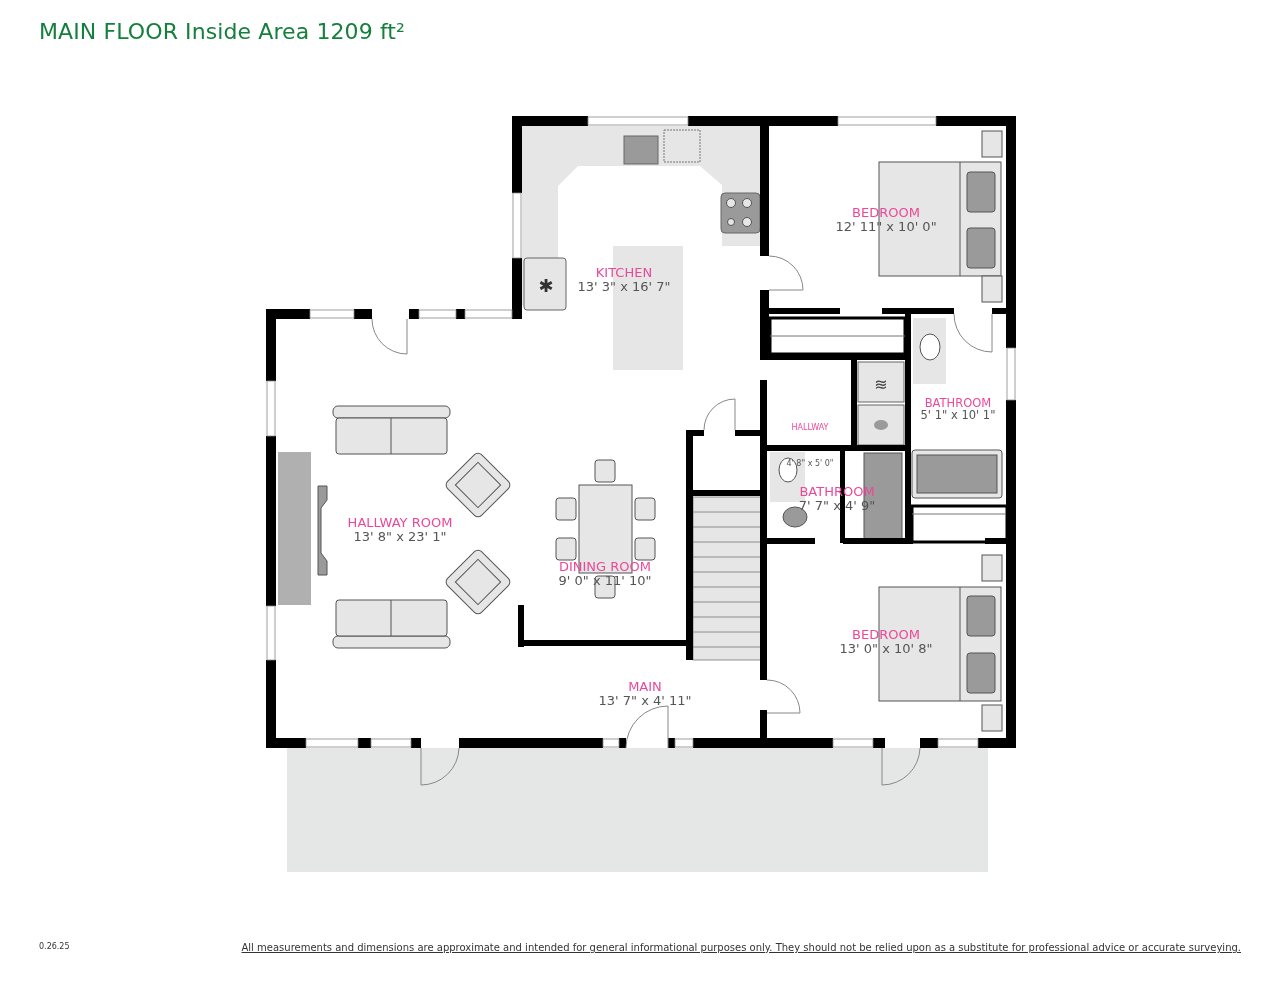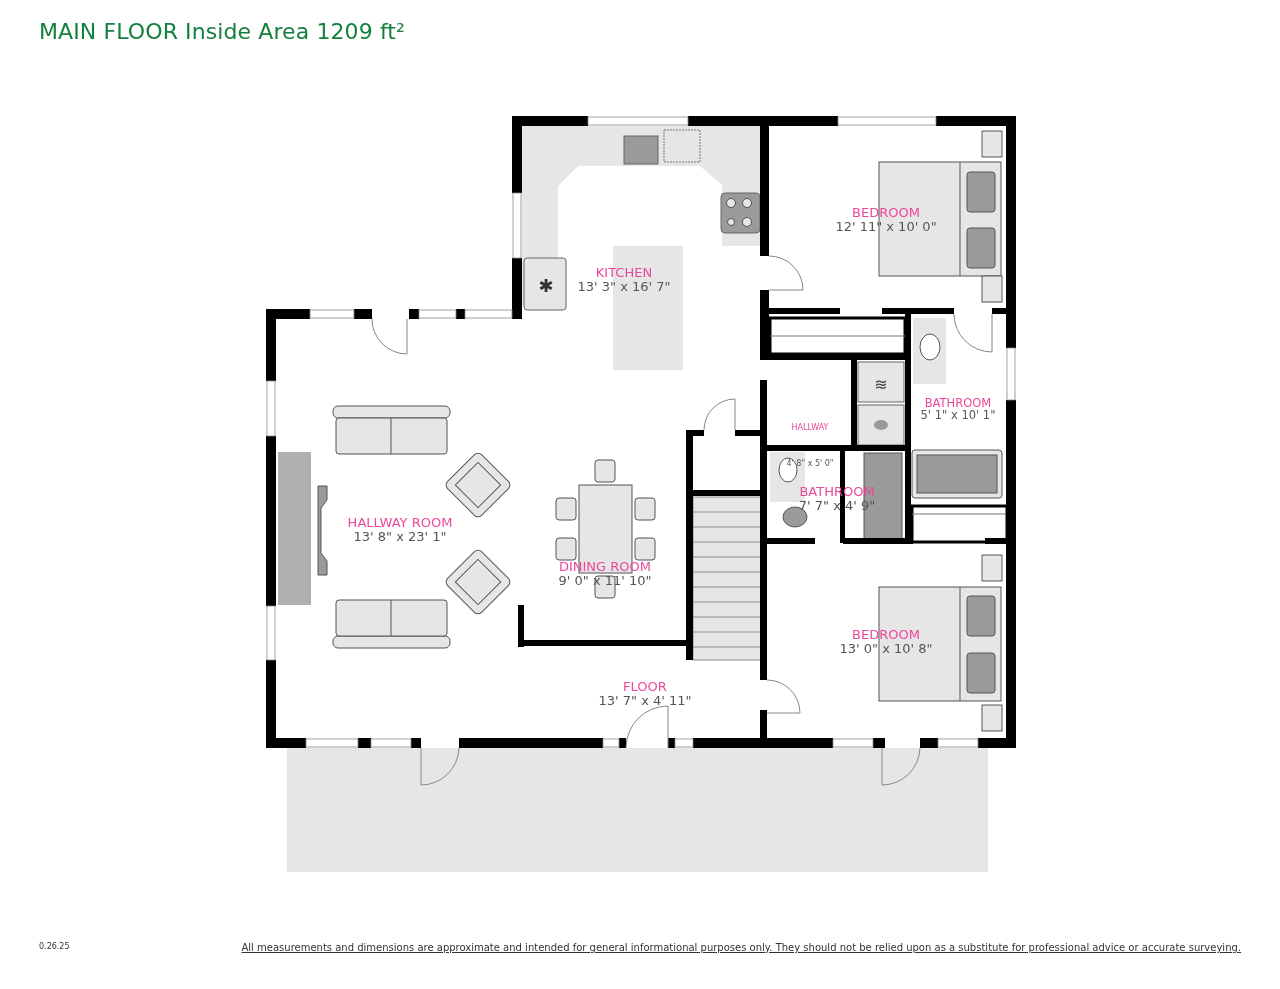--- a/index.html
+++ b/index.html
@@ -238,18 +238,18 @@
 </div>
 <div class="label" style="left:837px; top:485px;">
   <div class="name">BATHROOM</div>
   <div class="dims">7' 7" x 4' 9"</div>
 </div>
 <div class="label" style="left:886px; top:628px;">
   <div class="name">BEDROOM</div>
   <div class="dims">13' 0" x 10' 8"</div>
 </div>
 <div class="label" style="left:645px; top:680px;">
-  <div class="name">FLOOR</div>
+  <div class="name">MAIN</div>
   <div class="dims">13' 7" x 4' 11"</div>
 </div>
 
 <div class="footer-left">0.26.25</div>
 <div class="footer-right">All measurements and dimensions are approximate and intended for general informational purposes only. They should not be relied upon as a substitute for professional advice or accurate surveying.</div>
 
 </body></html>

